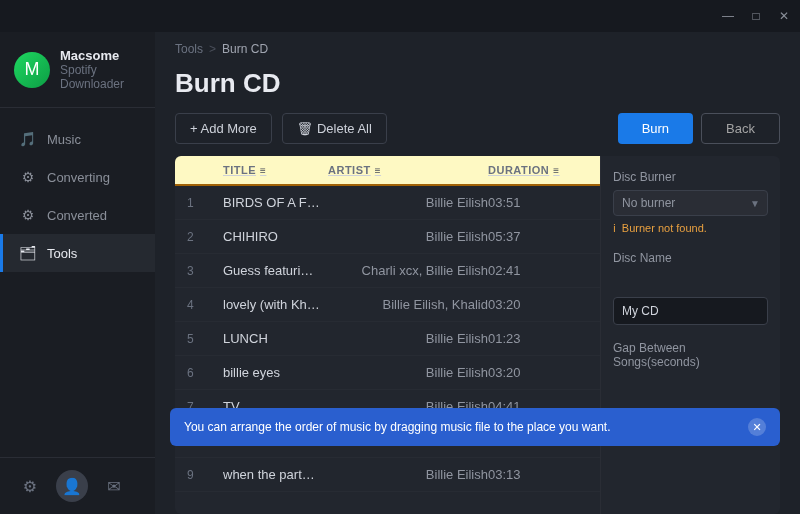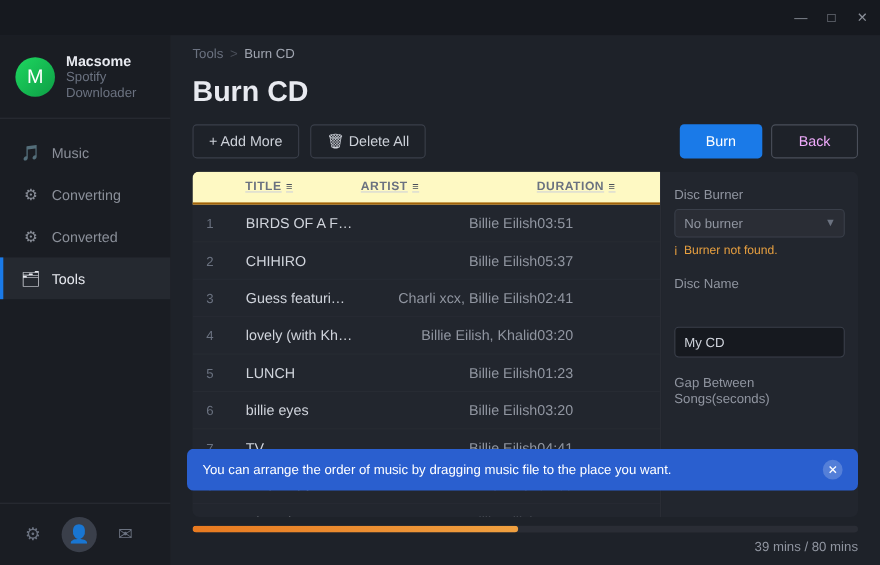--- a/index.html
+++ b/index.html
@@ -206,21 +206,21 @@
       background: #1a7ae8;
       color: white;
       border: none;
       border-radius: 4px;
       font-size: 13px;
       cursor: pointer;
     }
     .btn-secondary {
       padding: 7px 24px;
       background: transparent;
-      color: #f0abfc;
+      color: #a3a3a3;
       border: 1px solid #4a4f5a;
       border-radius: 4px;
       font-size: 13px;
       cursor: pointer;
     }
 
     
     .split-pane {
       display: flex;
       flex: 1;
@@ -589,26 +589,20 @@
           <input class="disc-name-input" type="text" value="My CD" style="">
         </div>
 
         <div>
           <div class="gap-label">Gap Between Songs(seconds)</div>
         </div>
       </div>
 
     </div>
 
-    <div class="bottom-bar">
-      <div class="progress-bar-container">
-        <div class="progress-bar-fill" id="progress-fill" style="width: 49%;"></div>
-      </div>
-      <div class="progress-text">39 mins / 80 mins</div>
-    </div>
 
   </div>
 </div>
 
 <div class="toast" id="toast">
   <span>You can arrange the order of music by dragging music file to the place you want.</span>
   <div class="toast-close">
     <span>✕</span>
   </div>
 </div>

